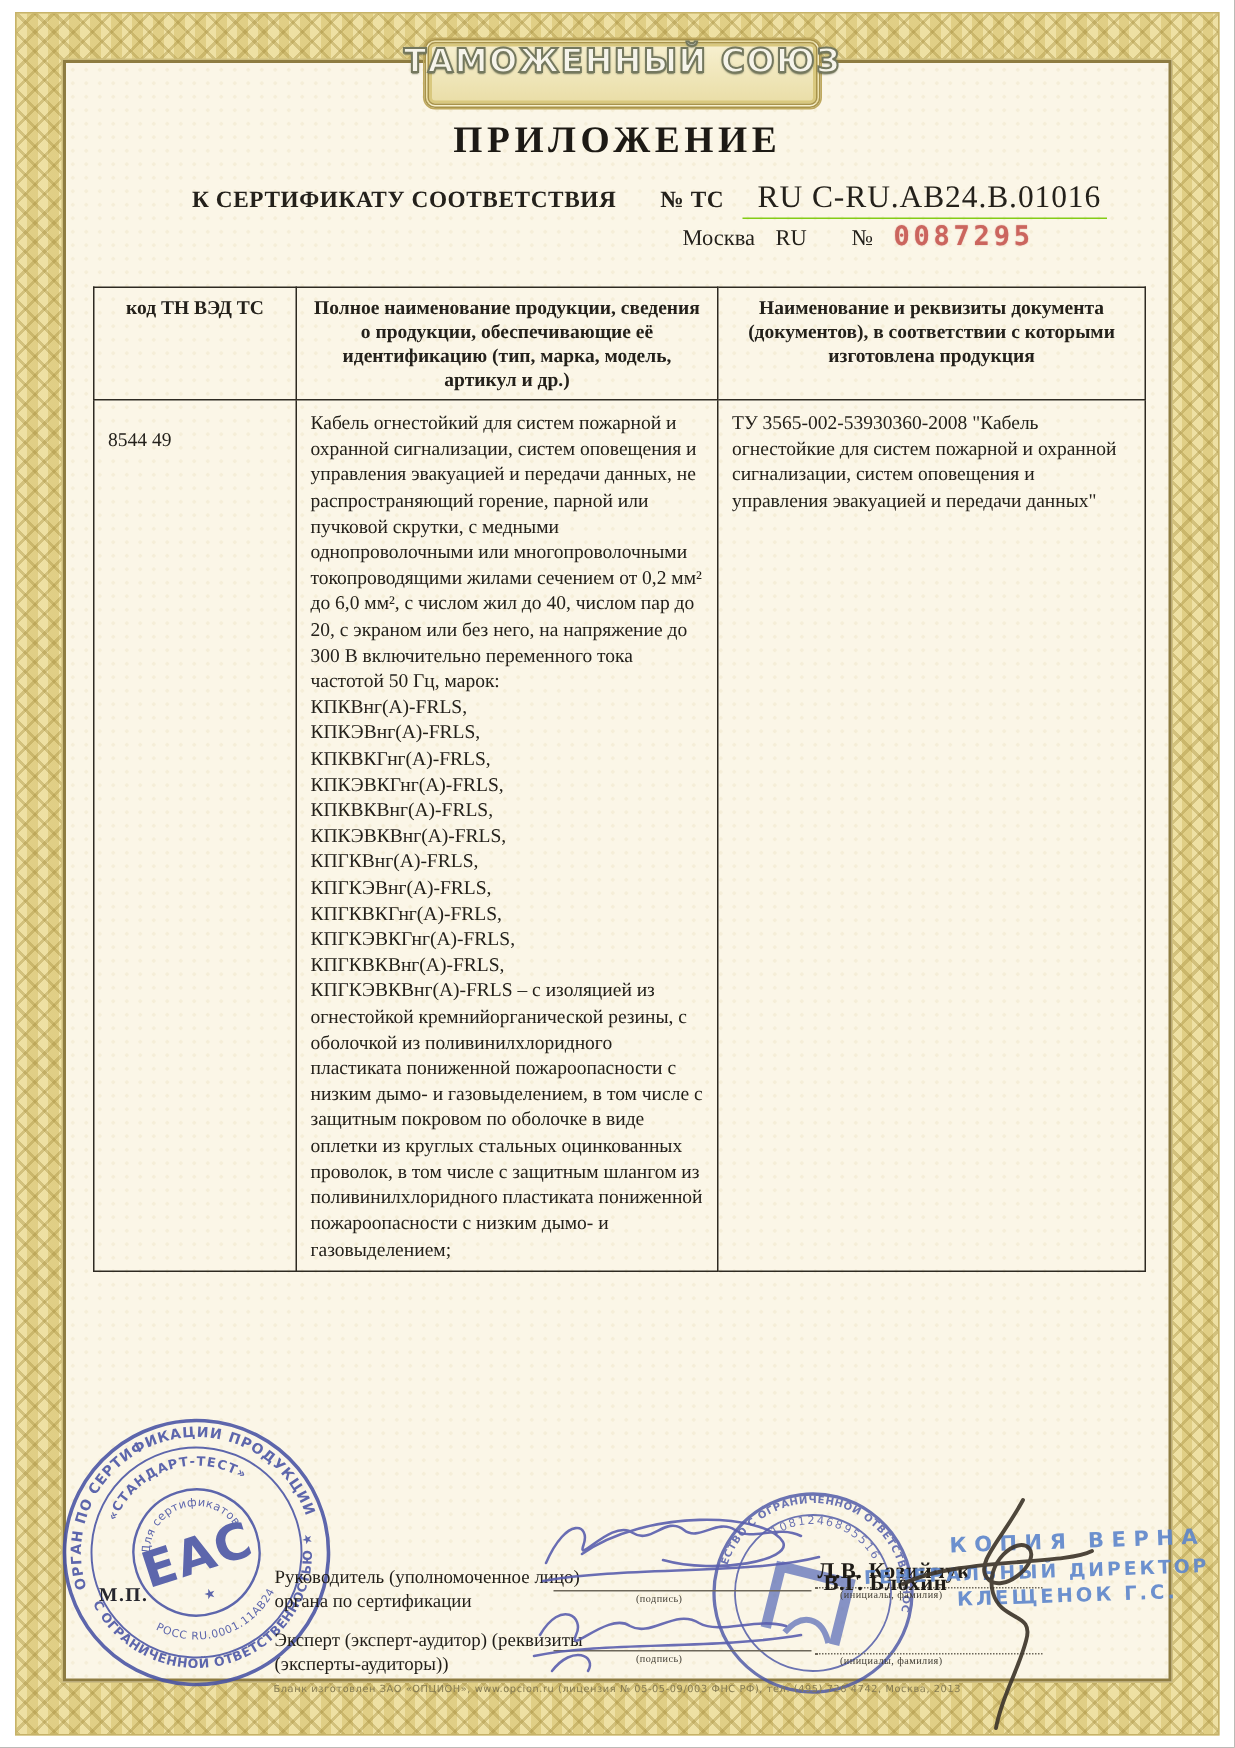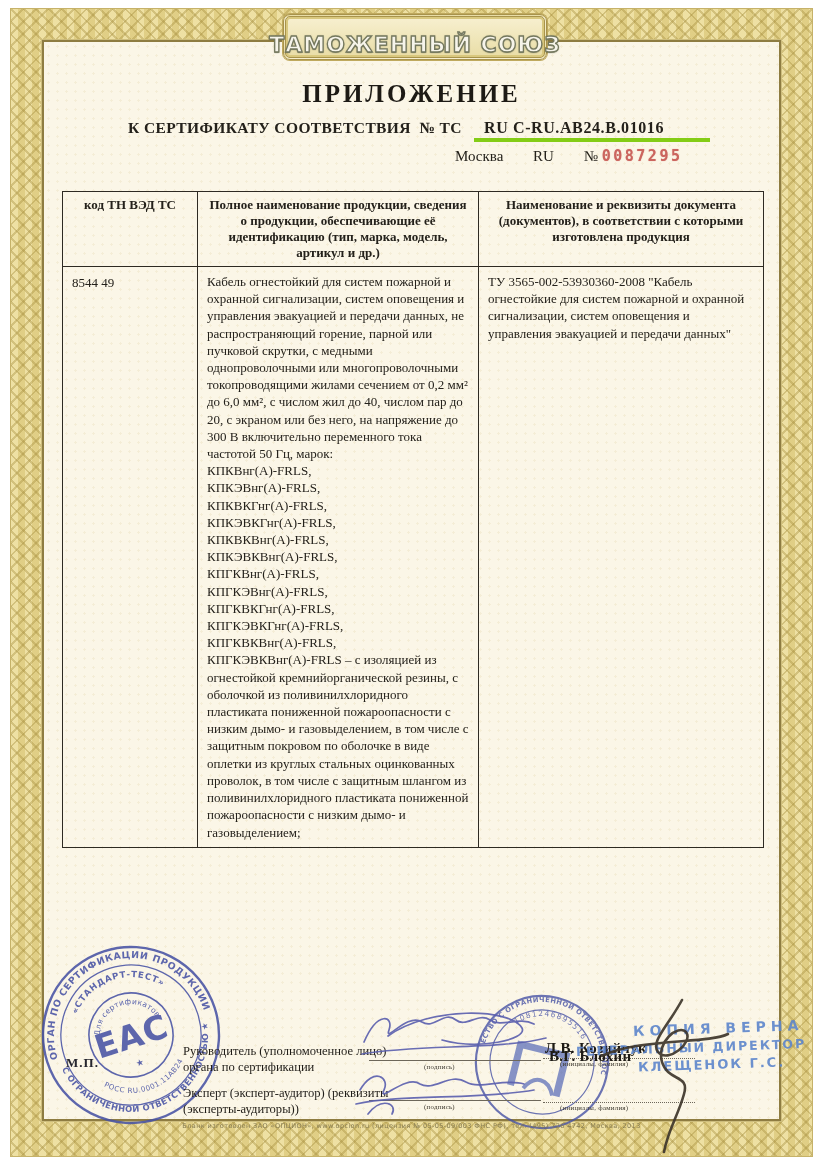--- a/index.html
+++ b/index.html
@@ -22,72 +22,72 @@
     position:absolute;left:42px;top:40px;right:42px;bottom:44px;
     background:
       radial-gradient(rgba(205,185,120,.14) 1px, transparent 1.2px),
       #fbf6e7;
     background-size:9px 9px;
     border:2px solid #8e7c41;
     box-shadow:0 0 0 1px #cdbd7d;
   }
   
   .plaque{
-    position:absolute;left:283px;top:14px;width:258px;height:40px;
+    position:absolute;left:283px;top:26px;width:258px;height:40px;
     background:linear-gradient(#f7f0d0,#e9dda6);
     border:3px double #a8934b;border-radius:7px;
     box-shadow:inset 0 0 0 2px #d9c87e, 0 0 0 1px #bfa95e;
-    display:flex;align-items:flex-end;justify-content:center;z-index:5;
+    display:flex;align-items:flex-start;justify-content:center;z-index:5;
   }
   .plaque-text{
     font-family:"DejaVu Sans", sans-serif;font-weight:bold;font-size:22px;
     letter-spacing:1px;color:#f6f4ea;
     -webkit-text-stroke:1.3px #74785e;
     text-shadow:0 1px 1px rgba(90,95,70,.75), 0 0 2px rgba(90,95,70,.55);
     white-space:nowrap;
   }
   .doc-heading{
     position:absolute;left:0;top:80px;width:100%;text-align:center;
     font-size:25px;font-weight:bold;letter-spacing:3px;color:#1d1a15;
   }
   .cert-line{
     position:absolute;left:128px;top:119px;white-space:nowrap;
     font-size:15.5px;font-weight:bold;letter-spacing:.4px;
   }
   .cert-number{
-    display:inline-block;font-weight:bold;font-size:16px;letter-spacing:.6px;
-    border-bottom:4px solid #84cc16;min-width:222px;padding:0 4px 1px 10px;
+    display:inline-block;font-weight:normal;font-size:21px;letter-spacing:.6px;
+    border-bottom:1px solid #84cc16;min-width:222px;padding:0 4px 1px 10px;
     margin-left:8px;
   }
   .series-line{
     position:absolute;left:455px;top:147px;font-size:15px;white-space:nowrap;
   }
   .series-no{margin-left:26px;}
   .blank-number{
-    font-family:"DejaVu Sans Mono", monospace;font-weight:bold;
-    font-size:15px;letter-spacing:2.5px;color:#cb655e;
+    margin-left:10px;font-family:"DejaVu Sans Mono", monospace;font-weight:bold;
+    font-size:18px;letter-spacing:2.5px;color:#cb655e;
     text-shadow:0 0 1px rgba(203,101,94,.6);
   }
   .table-caption{
     position:absolute;left:0;top:175px;width:100%;text-align:center;
     font-size:13px;font-weight:bold;letter-spacing:.2px;
   }
   table.cert-table{
     position:absolute;left:62px;top:191px;width:701px;
     border-collapse:collapse;table-layout:fixed;
     font-size:13px;
   }
   .cert-table th,.cert-table td{
     border:1.6px solid #2e2a22;vertical-align:top;
   }
   .cert-table th{
     font-size:13px;font-weight:bold;text-align:center;padding:5px 8px;line-height:16px;
   }
   .cert-table td{padding:6px 9px;line-height:17.2px;}
-  .cert-table td.code-cell{padding-top:7px;font-size:13px;}
+  .cert-table td.code-cell{padding-top:17px;font-size:13px;}
   .cert-table tbody td{height:548px;}
   .marks{white-space:pre-line;}
   
   .mp-label{
     position:absolute;left:66px;top:1055px;font-size:13px;font-weight:bold;
     color:#26262e;letter-spacing:1px;z-index:8;
   }
   .role-label{
     position:absolute;left:183px;width:208px;font-size:12.6px;line-height:15.5px;
     color:#201d18;z-index:7;
@@ -131,27 +131,27 @@
   <div class="content-area"></div>
 
   <div class="plaque">
     <span class="plaque-text">ТАМОЖЕННЫЙ СОЮЗ</span>
   </div>
 
   <div class="doc-heading">ПРИЛОЖЕНИЕ</div>
 
   <div class="cert-line">
     <span>К СЕРТИФИКАТУ СООТВЕТСТВИЯ</span>
-    <span style="margin-left:4px">№ ТС</span>
+    <span style="margin-left:25px">№ ТС</span>
     <span class="cert-number">RU C-RU.AB24.B.01016</span>
   </div>
 
   <div class="series-line">
     <span>Москва</span>
-    <span style="margin-left:26px">RU</span>
+    <span style="margin-left:10px">RU</span>
     <span class="series-no">№</span>
     <span class="blank-number">0087295</span>
   </div>
 
 
   <table class="cert-table">
     <colgroup>
         <col style="width:135px">
         <col style="width:281px">
         <col style="width:285px">

